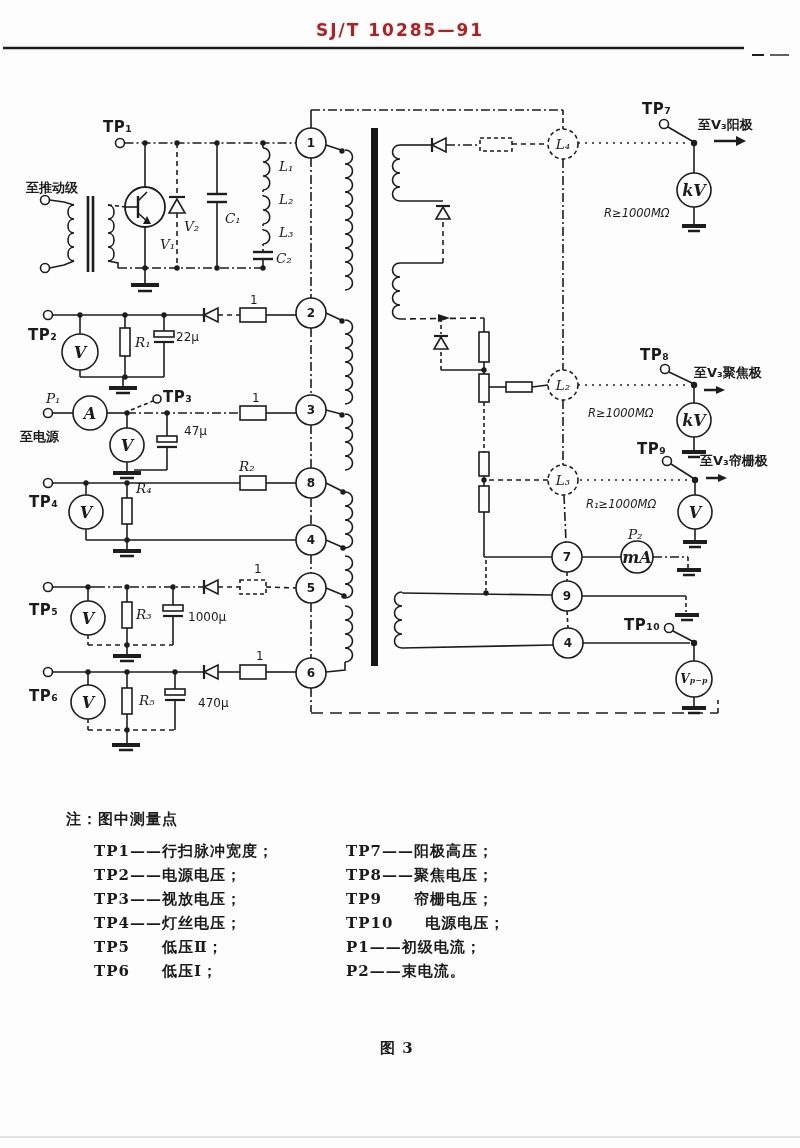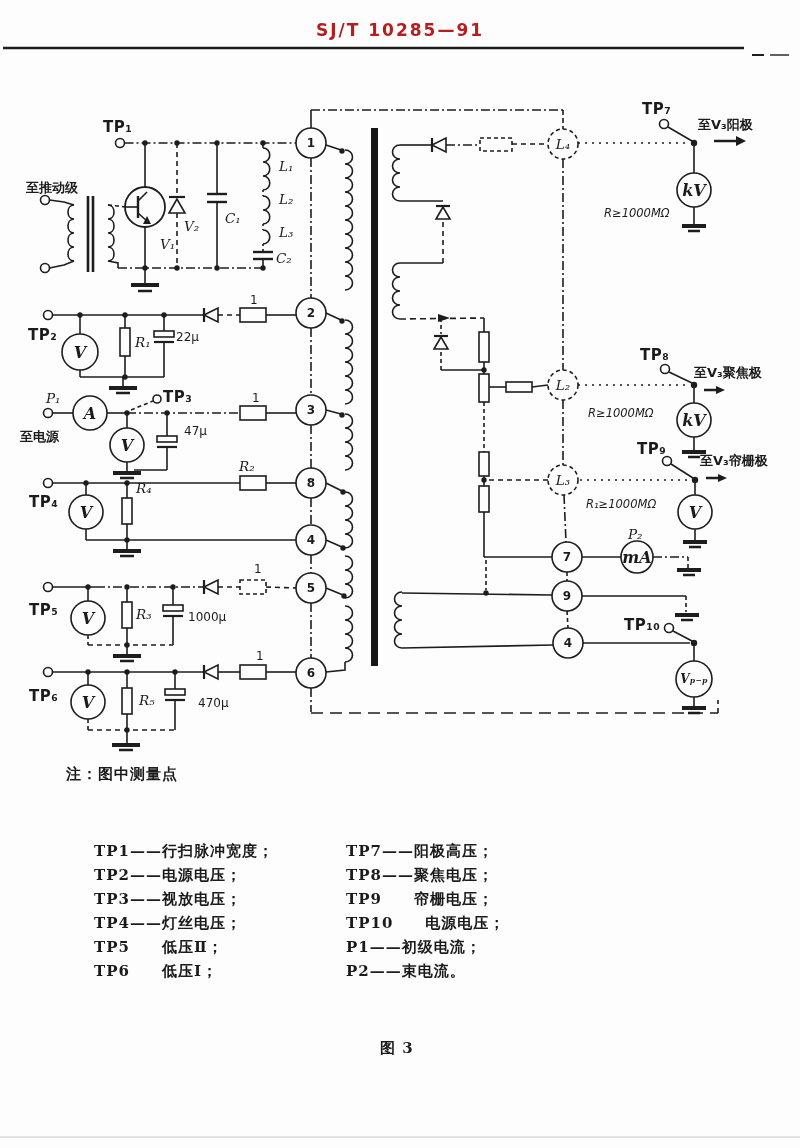--- a/index.html
+++ b/index.html
@@ -482,21 +482,21 @@
 
   <span class="abs lbl cjk" style="left:26px;top:179px">至推动级</span>
   <span class="abs lbl cjk" style="left:20px;top:428px">至电源</span>
   <span class="abs lbl cjk" style="left:698px;top:116px">至V₃阳极</span>
   <span class="abs lbl cjk" style="left:694px;top:364px">至V₃聚焦极</span>
   <span class="abs lbl cjk" style="left:700px;top:452px">至V₃帘栅极</span>
   <span class="abs lbl rmin" style="left:604px;top:206px">R≥1000MΩ</span>
   <span class="abs lbl rmin" style="left:588px;top:406px">R≥1000MΩ</span>
   <span class="abs lbl rmin" style="left:586px;top:497px">R₁≥1000MΩ</span>
 
-  <span class="abs note" style="left:66px;top:765px">注：图中测量点</span>
+  <span class="abs note" style="left:66px;top:810px">注：图中测量点</span>
   <span class="abs note" style="left:94px;top:842px">TP1——行扫脉冲宽度；</span>
   <span class="abs note" style="left:94px;top:866px">TP2——电源电压；</span>
   <span class="abs note" style="left:94px;top:890px">TP3——视放电压；</span>
   <span class="abs note" style="left:94px;top:914px">TP4——灯丝电压；</span>
   <span class="abs note" style="left:94px;top:938px">TP5　　低压Ⅱ；</span>
   <span class="abs note" style="left:94px;top:962px">TP6　　低压Ⅰ；</span>
   <span class="abs note" style="left:346px;top:842px">TP7——阳极高压；</span>
   <span class="abs note" style="left:346px;top:866px">TP8——聚焦电压；</span>
   <span class="abs note" style="left:346px;top:890px">TP9　　帘栅电压；</span>
   <span class="abs note" style="left:346px;top:914px">TP10　　电源电压；</span>

